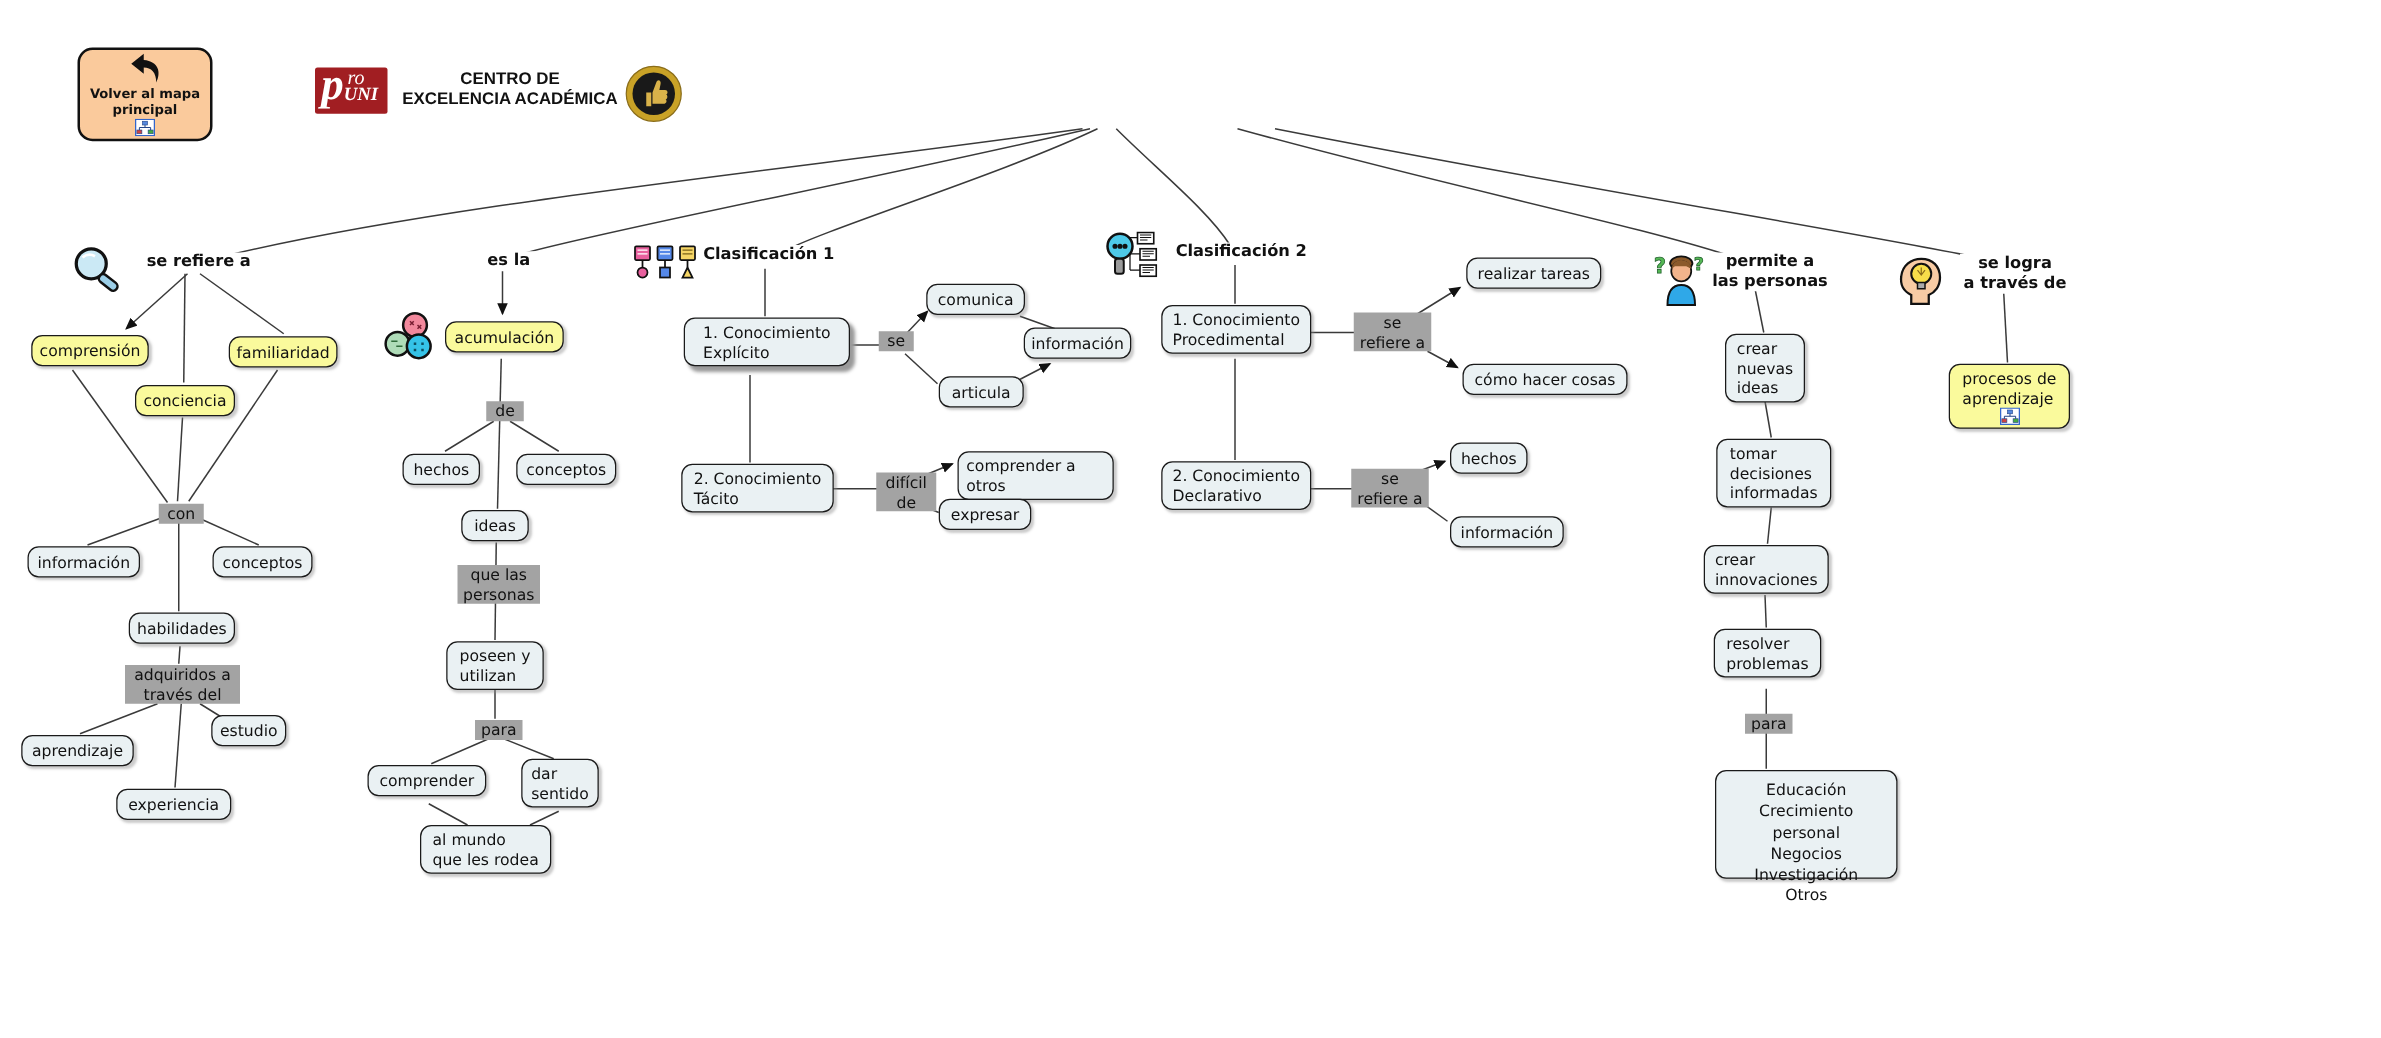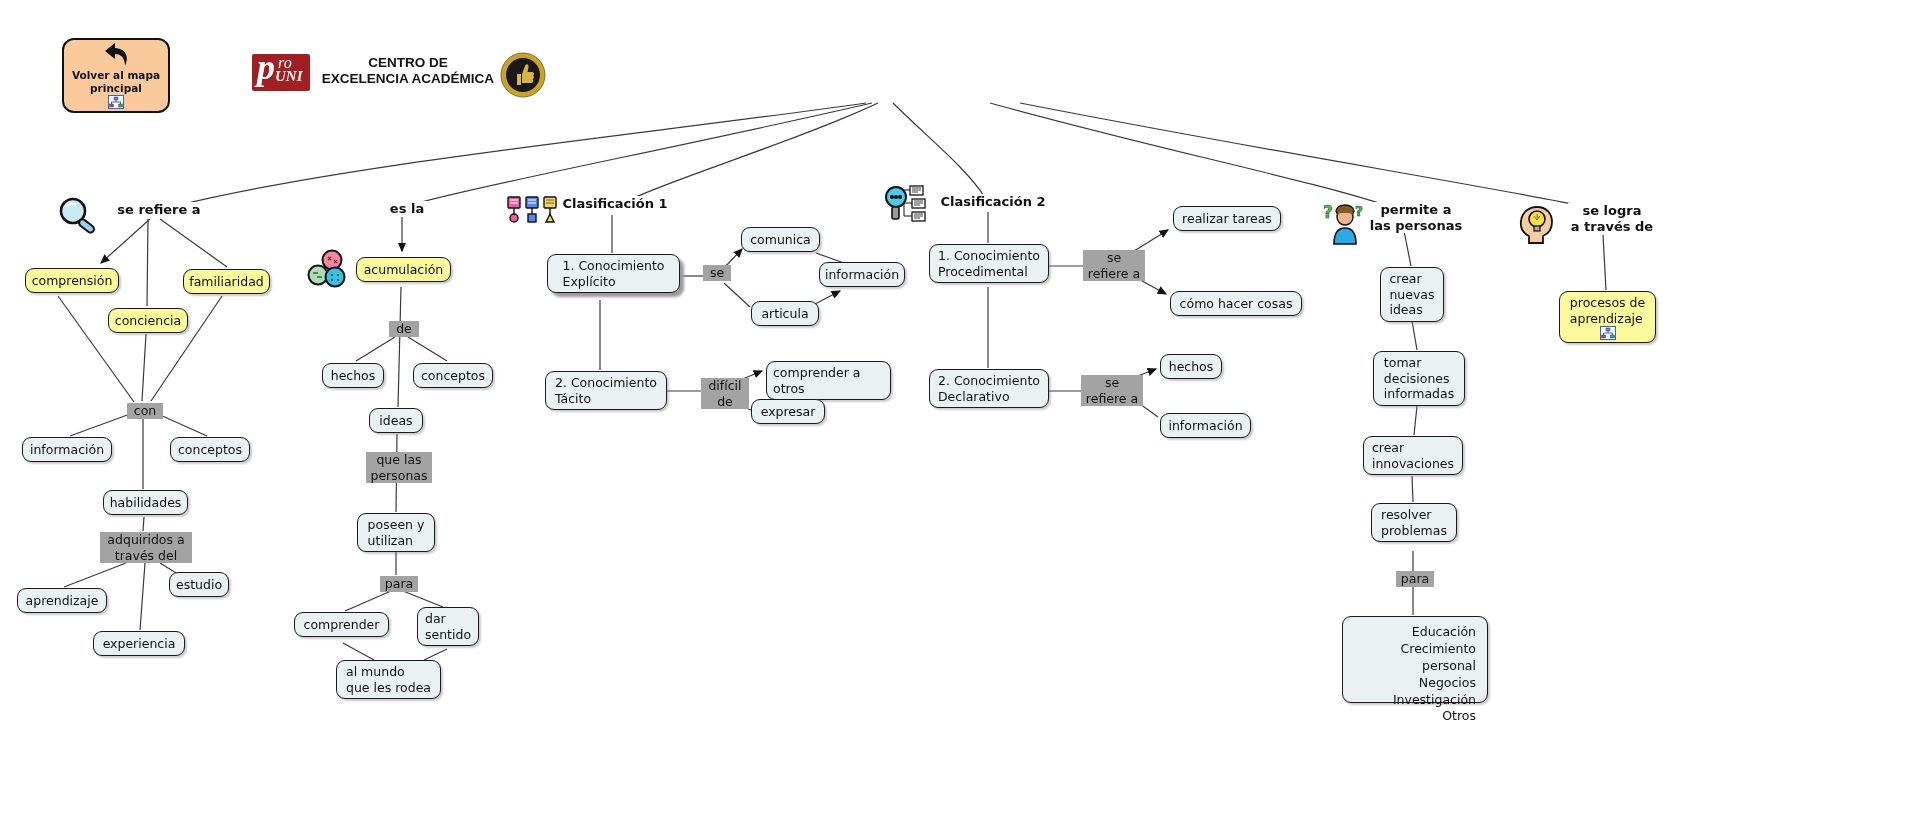--- a/index.html
+++ b/index.html
@@ -5,21 +5,21 @@
   html,body{margin:0;padding:0;background:#fff;}
   #canvas{position:relative;width:1905px;height:830px;background:#fff;overflow:hidden;
           font-family:"DejaVu Sans","Liberation Sans",sans-serif;color:#111;}
   svg.wires{position:absolute;left:0;top:0;}
   .node{position:absolute;box-sizing:border-box;background:#EAF1F3;border:1.3px solid #1a1a1a;
         border-radius:9px;padding:3px 6px;font-size:12.5px;line-height:1.25;text-align:left;
         white-space:pre-line;display:flex;align-items:center;justify-content:center;
         box-shadow:2px 2px 2px rgba(140,140,140,.45);min-height:25px;}
   .node.yellow{background:#FAFA9C;}
   .node.bigshadow{box-shadow:4px 4px 3px #9a9a9a;}
-  .node.list{justify-content:flex-start;align-items:flex-start;text-align:right;padding:7px 11px;line-height:1.35;}
+  .node.list{justify-content:flex-start;align-items:flex-start;text-align:center;padding:7px 11px;line-height:1.35;margin-left:30px;}
   .node.withicon{flex-direction:column;padding-bottom:2px;}
   .llabel{position:absolute;background:#a3a3a3;padding:0 2px;font-size:12.5px;line-height:1.25;
           text-align:center;white-space:pre-line;}
   .blabel{position:absolute;background:#fff;padding:0 2px;font-size:13px;font-weight:bold;
           line-height:1.2;text-align:center;white-space:pre-line;}
   .title-box{position:absolute;left:637px;top:37px;width:492px;height:66px;background:#830D10;
              border:2px solid #5f090b;border-radius:10px;color:#fff;font-weight:bold;font-size:24px;
              letter-spacing:1px;display:flex;align-items:center;justify-content:center;
              box-shadow:5px 5px 3px #a3a3a3;}
   .back-btn{position:absolute;left:62px;top:38px;width:104px;height:71px;background:#FACA9C;

